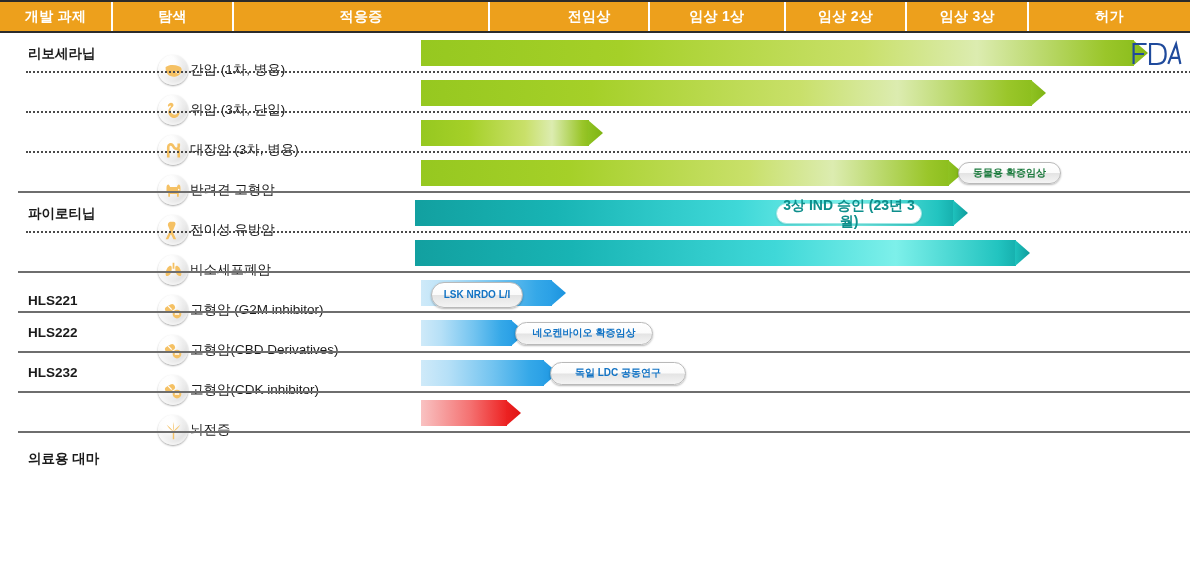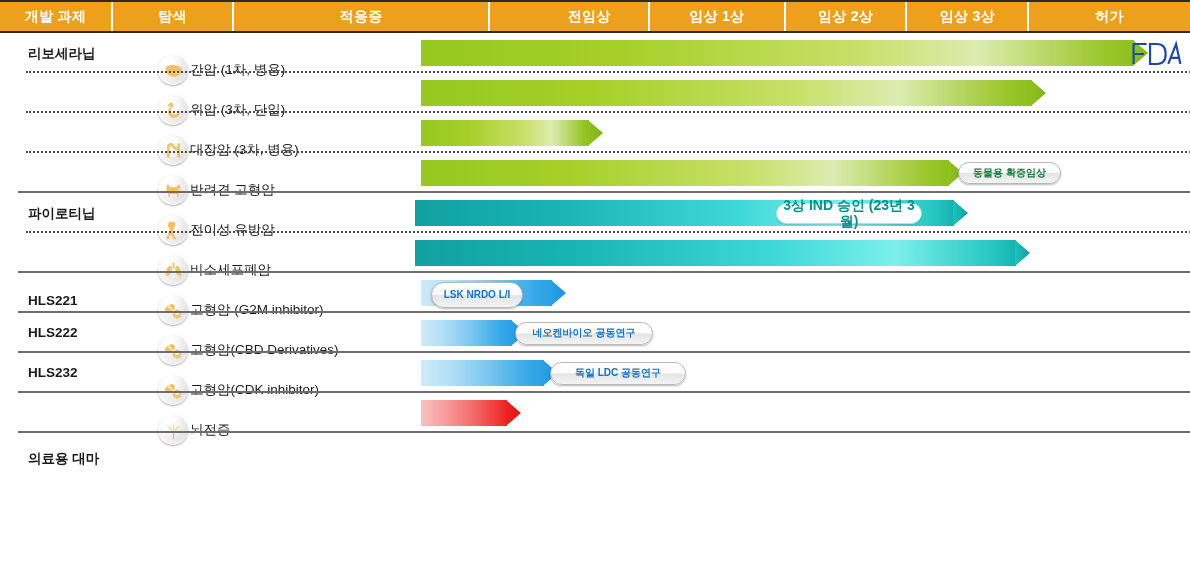--- a/index.html
+++ b/index.html
@@ -262,21 +262,21 @@
             </svg>
           </div>
           <div class="ind-txt u">고형암(CBD Derivatives)</div>
         </div>
         <div class="barwrap" style="left: 403px; width: 105px;">
           <div class="bar">
             <div class="body g-blue"></div>
             <div class="head g-blue-h"></div>
           </div>
         </div>
-        <div class="pill pill-grey" style="left: 497px; width: 138px; height: 23px; top: 8.5px; font-size: 10px; color: rgb(18, 115, 196);">네오켄바이오 공동연구</div>
+        <div class="pill pill-grey" style="left: 497px; width: 138px; height: 23px; top: 8.5px; font-size: 10px; color: rgb(18, 115, 196);">네오켄바이오 확증임상</div>
         <div class="row-sep-solid"></div>
       </div>
       <div class="row">
         <div class="prog" style="top: 12px;">HLS232</div>
         <div class="indic">
           <div class="orb">
             <svg width="21" height="21" viewBox="0 0 24 24">
               <g fill="#f5c164">
                 <rect x="2" y="6" width="12" height="7" rx="3.5" transform="rotate(-28 8 9.5)"></rect>
                 <circle cx="16" cy="16" r="5"></circle>

